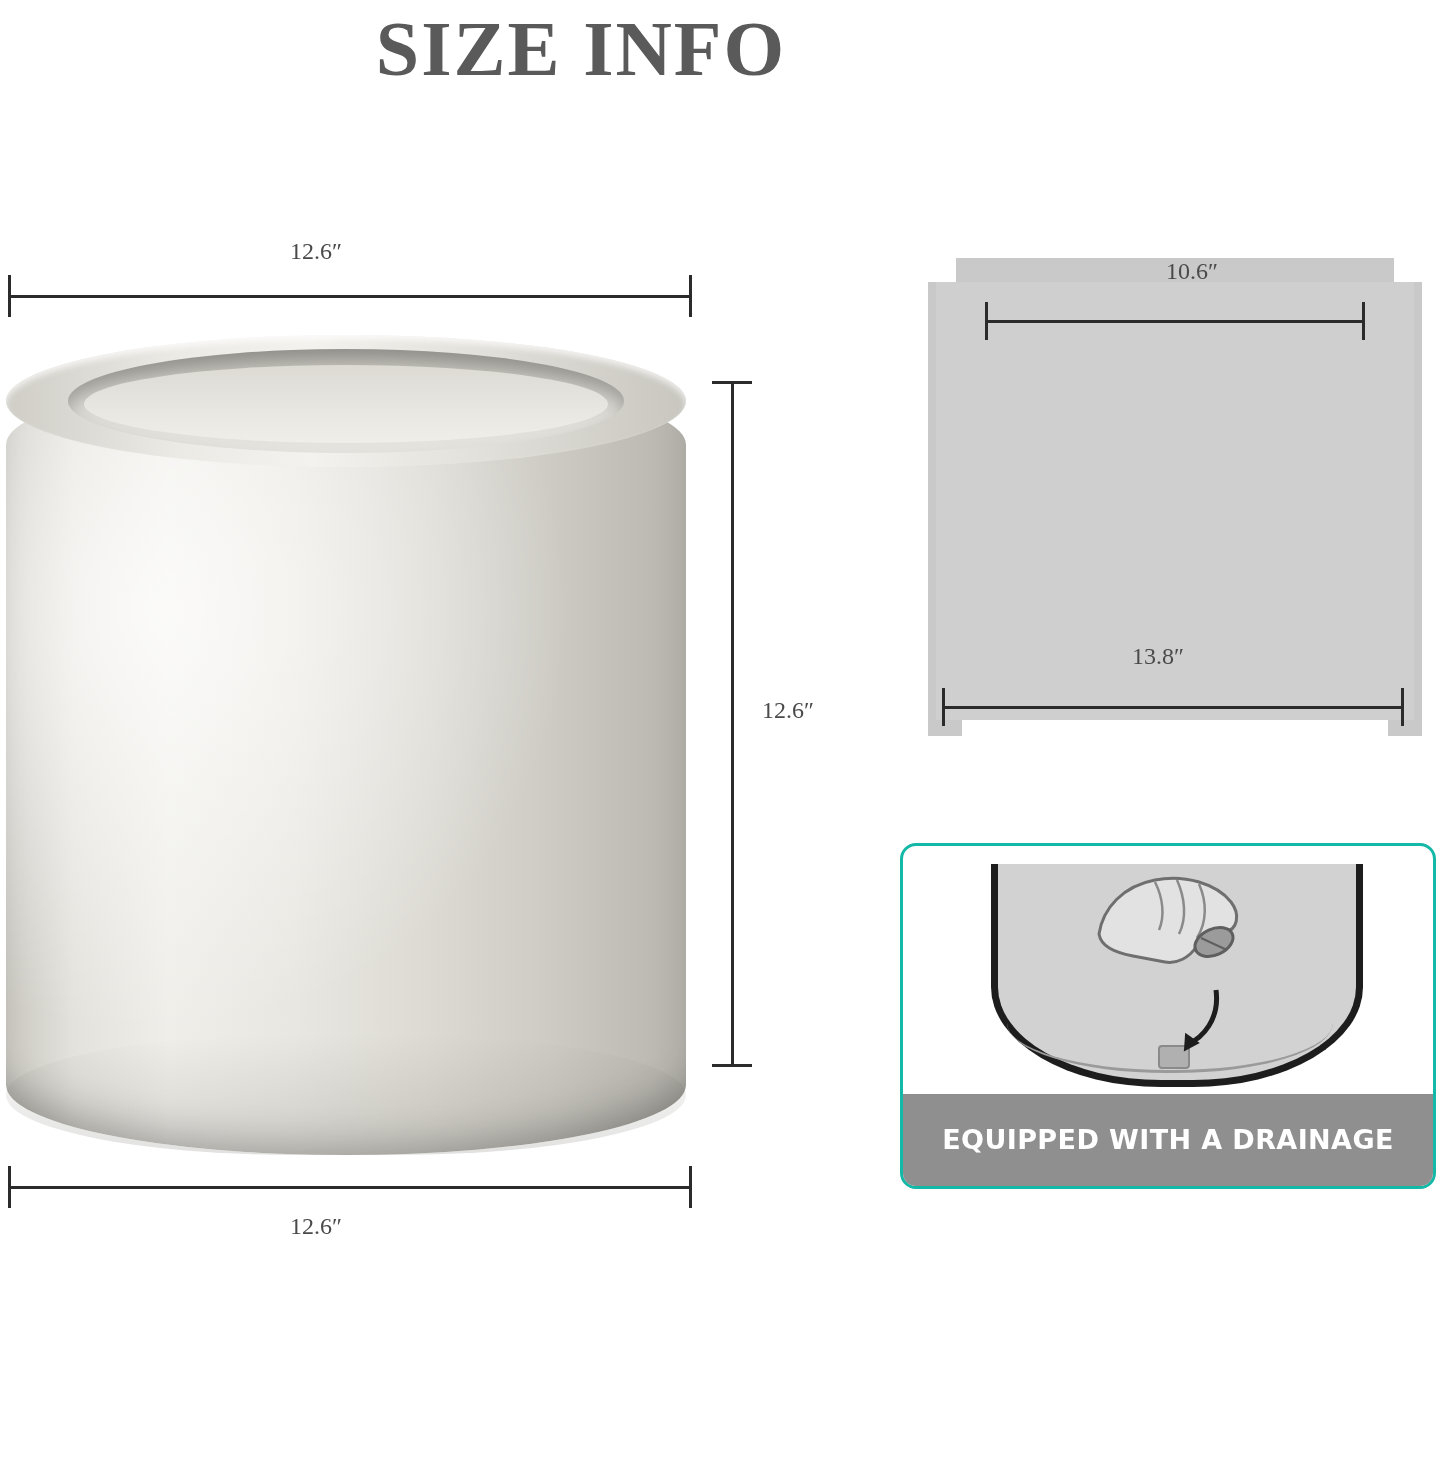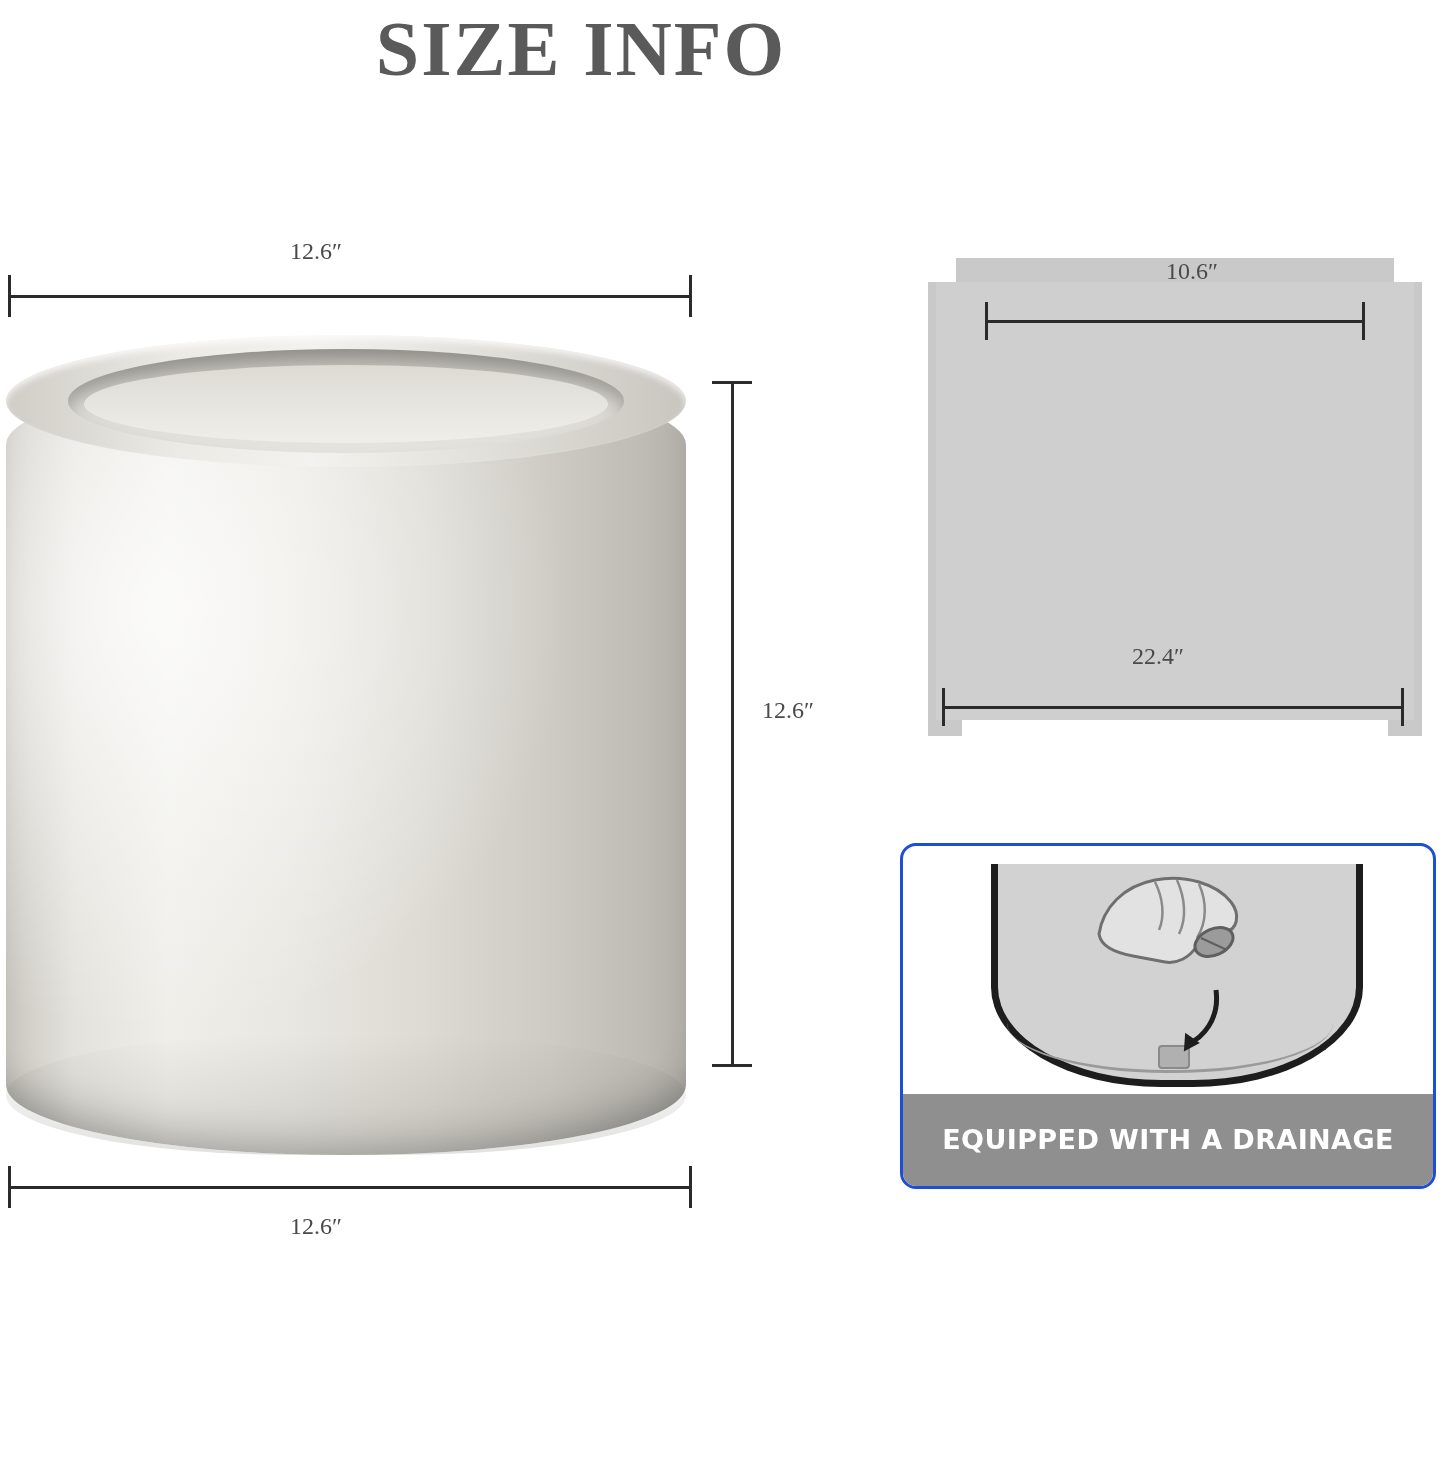--- a/index.html
+++ b/index.html
@@ -196,21 +196,21 @@
   }
 
   
   .drain-card {
     position: absolute;
     left: 900px;
     top: 843px;
     width: 530px;
     height: 340px;
     border-radius: 16px;
-    border: 3px solid #1d4ed8;
+    border: 3px solid #14b8a6;
     background: #ffffff;
     overflow: hidden;
   }
   .drain-pot {
     position: absolute;
     left: 88px;
     top: 18px;
     width: 358px;
     height: 216px;
     border: 7px solid #1d1d1d;
@@ -326,21 +326,21 @@
 </div>
 
 <div class="hline" style="left:985px; top:320px; width:380px;"></div>
 <div class="cap-v" style="left:985px; top:302px; height:38px;"></div>
 <div class="cap-v" style="left:1362px; top:302px; height:38px;"></div>
 <div class="dim-label" style="left:1158px; top:258px;">10.6″</div>
 
 <div class="hline" style="left:942px; top:706px; width:462px;"></div>
 <div class="cap-v" style="left:942px; top:688px; height:38px;"></div>
 <div class="cap-v" style="left:1401px; top:688px; height:38px;"></div>
-<div class="dim-label" style="left:1124px; top:643px;">22.4″</div>
+<div class="dim-label" style="left:1124px; top:643px;">13.8″</div>
 
 <div class="drain-card">
   <div class="drain-pot"></div>
   <div class="drain-innerline"></div>
   <div class="stopper-in-hole"></div>
 
   <svg class="arrow-curve" viewBox="0 0 70 70">
     <path d="M58 4 C 62 34, 44 52, 30 58" stroke="#1d1d1d" stroke-width="5" fill="none"></path>
     <polygon points="32,46 22,62 40,62" fill="#1d1d1d" transform="rotate(-28 31 56)"></polygon>
   </svg>

